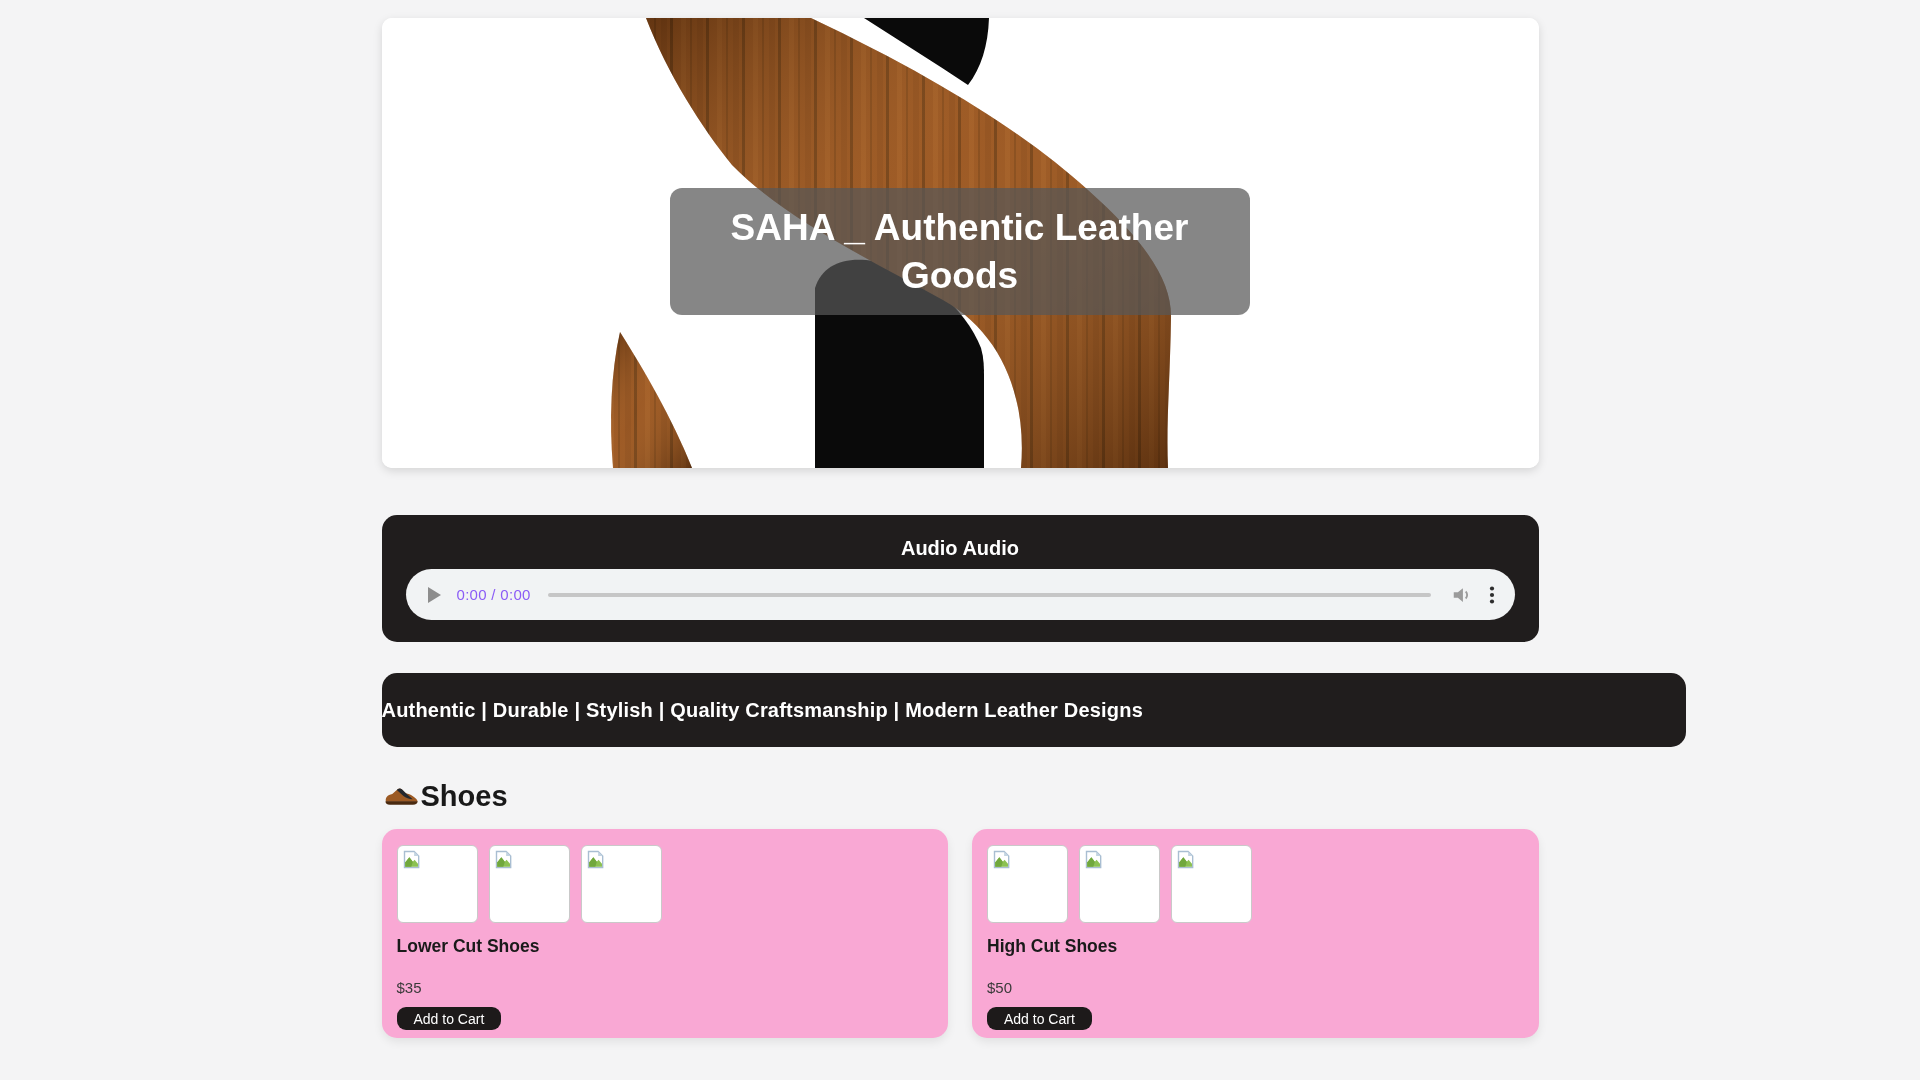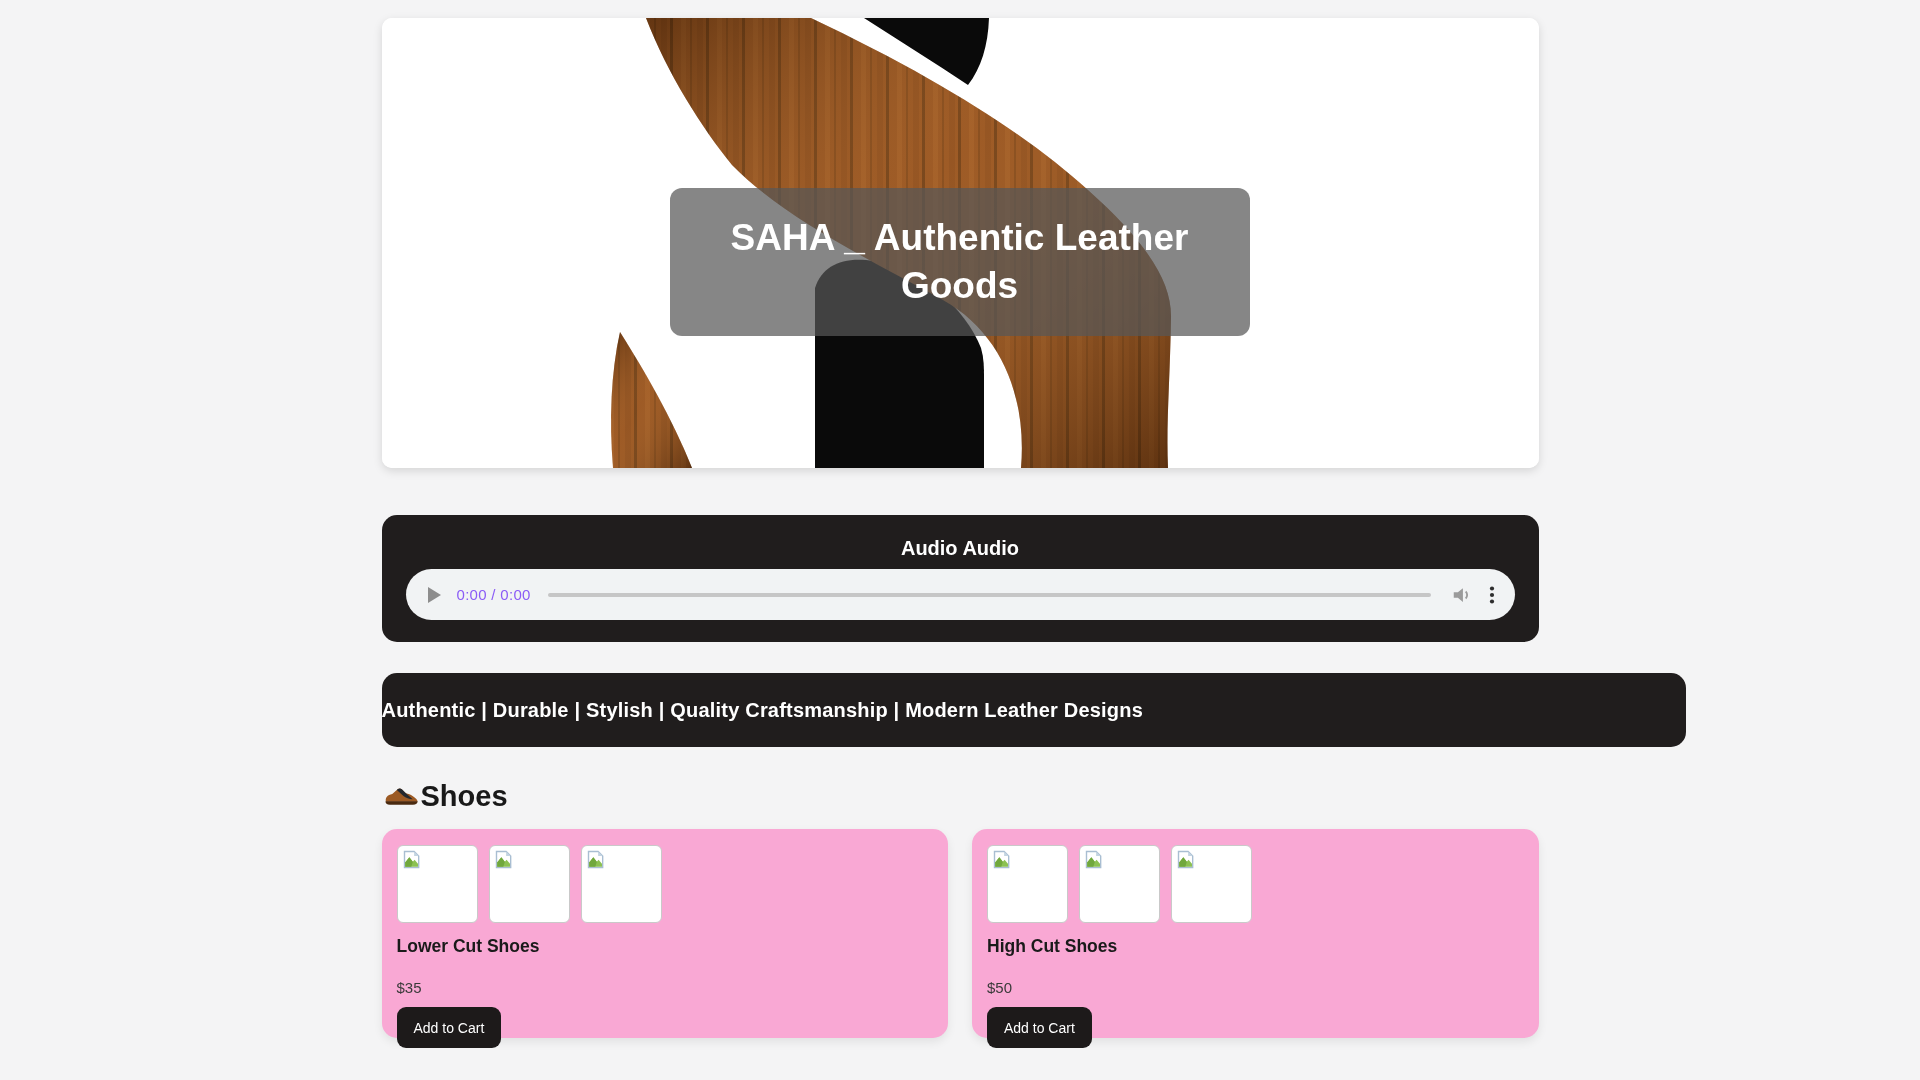--- a/index.html
+++ b/index.html
@@ -4,21 +4,21 @@
 <style>
   * { margin:0; padding:0; box-sizing:border-box; }
   html,body { width:1920px; height:1080px; overflow:hidden;
     background:#f4f4f5; font-family:"Liberation Sans", sans-serif; }
   .container { width:1157px; margin:0 auto; padding-top:18px; }
 
   
   .hero { position:relative; width:1157px; height:450px; background:#fff;
     border-radius:10px; overflow:hidden; box-shadow:0 3px 10px rgba(0,0,0,.13); }
   .hero svg { position:absolute; inset:0; display:block; }
-  .hero-caption { position:absolute; left:288px; top:170px; width:580px; height:148px;
+  .hero-caption { position:absolute; left:288px; top:170px; width:580px; height:127px;
     border-radius:12px; background:rgba(88,88,88,.72);
     display:flex; align-items:center; justify-content:center; text-align:center;
     color:#fff; font-size:37px; font-weight:700; line-height:48px; padding:0 20px; }
 
   
   .audio-box { margin-top:47px; width:1157px; height:127px; background:#201d1d;
     border-radius:15px; padding:22px 24px 0 24px; }
   .audio-title { text-align:center; color:#fff; font-weight:700; font-size:20px; }
   .audio-player { margin-top:9px; width:1109px; height:51px; background:#f1f3f4;
     border-radius:26px; display:flex; align-items:center; }
@@ -39,21 +39,21 @@
 
   .cards { display:grid; grid-template-columns:1fr 1fr; gap:24px; }
   .card { background:#f9a8d4; border-radius:15px; height:209px; padding:16px 15px;
     box-shadow:0 4px 10px rgba(0,0,0,.08); }
   .thumbs { display:flex; gap:11px; }
   .thumb { width:81px; height:78px; border:1px solid #c9c9c9; border-radius:6px;
     background:#fff; overflow:hidden; }
   .thumb svg { margin:3px 0 0 3px; }
   .prod-name { margin-top:13px; font-size:17.5px; font-weight:700; color:#1a1a1a; }
   .prod-price { margin-top:22px; font-size:15px; color:#3a3a3a; }
-  .add-btn { margin-top:11px; height:41px; padding:0 17px; border:none; border-radius:9px;
+  .add-btn { margin-top:11px; height:23px; padding:0 17px; border:none; border-radius:9px;
     background:#1d1a1a; color:#fff; font-size:14px; font-family:"Liberation Sans", sans-serif;
     cursor:pointer; display:inline-flex; align-items:center; }
 </style>
 </head>
 <body>
 
 <div class="container">
 
   <div class="hero">
     <svg width="1157" height="450" viewBox="0 0 1157 450">

